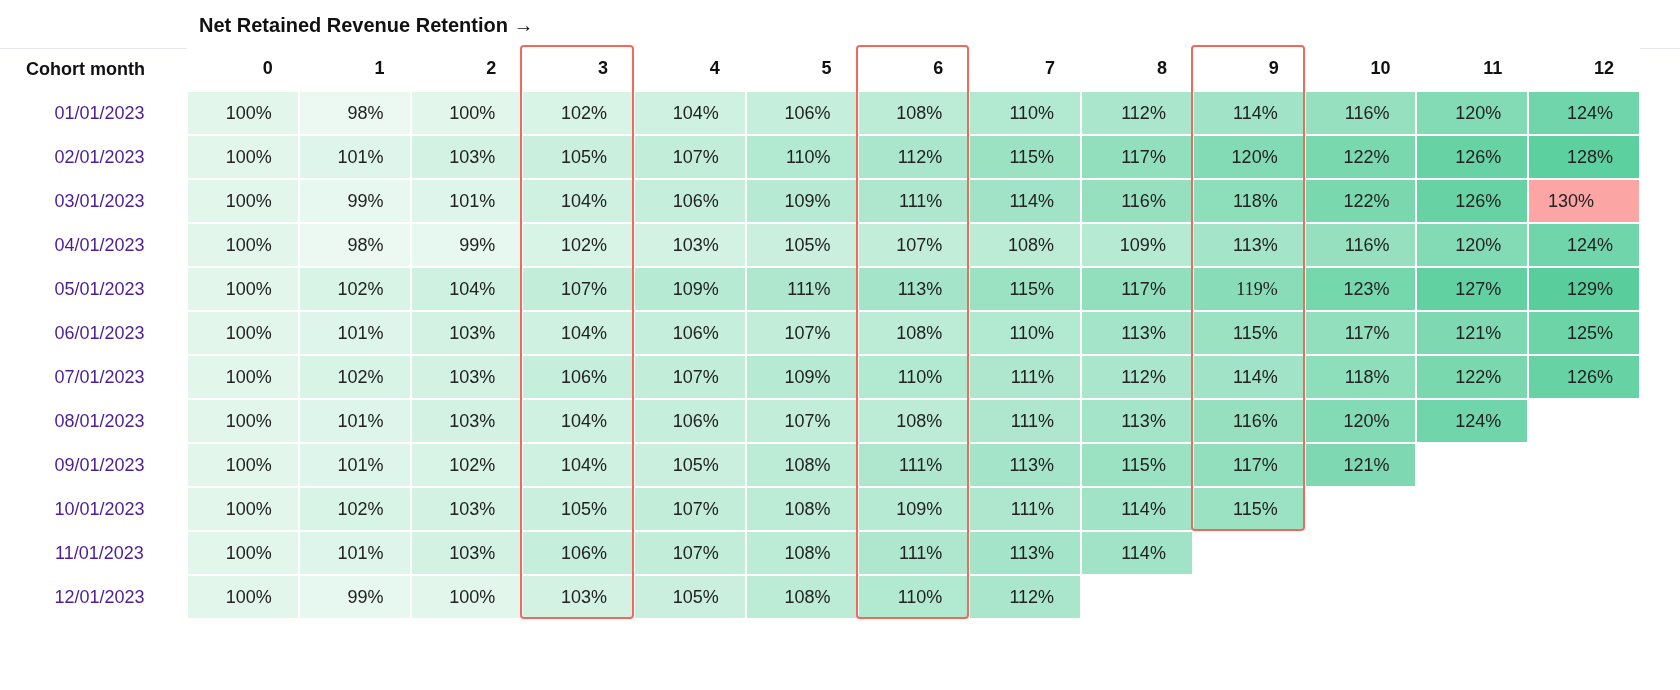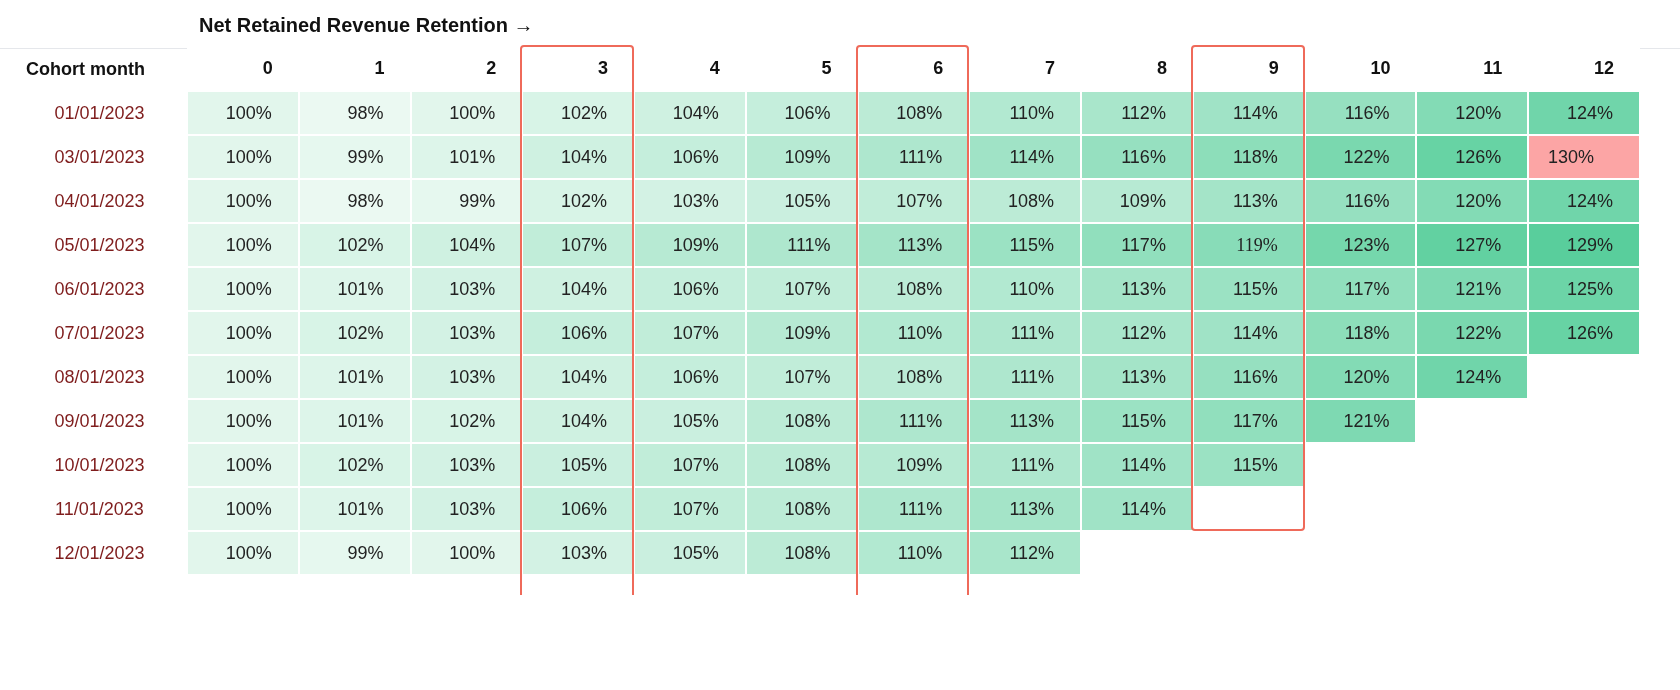--- a/index.html
+++ b/index.html
@@ -38,21 +38,21 @@
     height: 44px;
     vertical-align: middle;
     font-size: 18px;
     position: relative;
   }
   td { border: 1px solid #fff; }
   .row-label {
     width: 175px;
     text-align: center;
     font-weight: 400;
-    color: #7f1d1d;
+    color: #4c1d95;
     background: #fff;
     border: 1px solid #fff;
   }
   th.col-header {
     font-weight: 700;
     text-align: right;
     padding-right: 26px;
     background: #fff;
     border-bottom: 1px solid #fff;
   }
@@ -114,20 +114,36 @@
           <td class="cell" style="background: rgb(197, 238, 220);">106%</td>
           <td class="cell" style="background: rgb(188, 235, 214);">108%</td>
           <td class="cell" style="background: rgb(178, 233, 209);">110%</td>
           <td class="cell" style="background: rgb(169, 230, 203);">112%</td>
           <td class="cell" style="background: rgb(160, 227, 198);">114%</td>
           <td class="cell" style="background: rgb(150, 224, 192);">116%</td>
           <td class="cell" style="background: rgb(131, 219, 181);">120%</td>
           <td class="cell" style="background: rgb(112, 213, 170);">124%</td>
         </tr>
         <tr>
+          <td class="row-label">02/01/2023</td>
+          <td class="cell" style="background: rgb(226, 246, 236);">100%</td>
+          <td class="cell" style="background: rgb(221, 245, 234);">101%</td>
+          <td class="cell" style="background: rgb(211, 242, 228);">103%</td>
+          <td class="cell" style="background: rgb(202, 239, 223);">105%</td>
+          <td class="cell" style="background: rgb(193, 237, 217);">107%</td>
+          <td class="cell" style="background: rgb(178, 233, 209);">110%</td>
+          <td class="cell" style="background: rgb(169, 230, 203);">112%</td>
+          <td class="cell" style="background: rgb(155, 226, 195);">115%</td>
+          <td class="cell" style="background: rgb(145, 223, 189);">117%</td>
+          <td class="cell" style="background: rgb(131, 219, 181);">120%</td>
+          <td class="cell" style="background: rgb(122, 216, 175);">122%</td>
+          <td class="cell" style="background: rgb(103, 211, 164);">126%</td>
+          <td class="cell" style="background: rgb(93, 208, 159);">128%</td>
+        </tr>
+        <tr>
           <td class="row-label">03/01/2023</td>
           <td class="cell" style="background: rgb(226, 246, 236);">100%</td>
           <td class="cell" style="background: rgb(230, 248, 239);">99%</td>
           <td class="cell" style="background: rgb(221, 245, 234);">101%</td>
           <td class="cell" style="background: rgb(207, 241, 225);">104%</td>
           <td class="cell" style="background: rgb(197, 238, 220);">106%</td>
           <td class="cell" style="background: rgb(183, 234, 211);">109%</td>
           <td class="cell" style="background: rgb(174, 231, 206);">111%</td>
           <td class="cell" style="background: rgb(160, 227, 198);">114%</td>
           <td class="cell" style="background: rgb(150, 224, 192);">116%</td>

